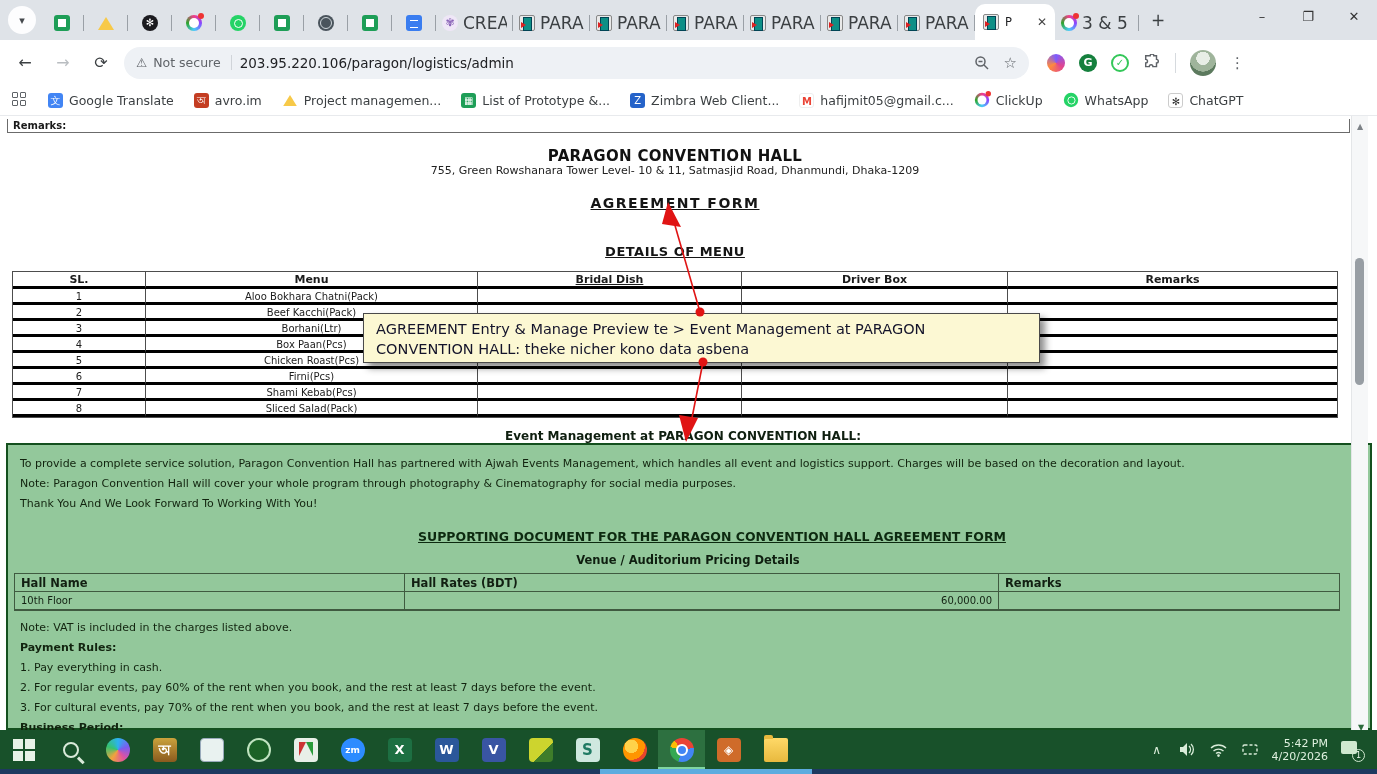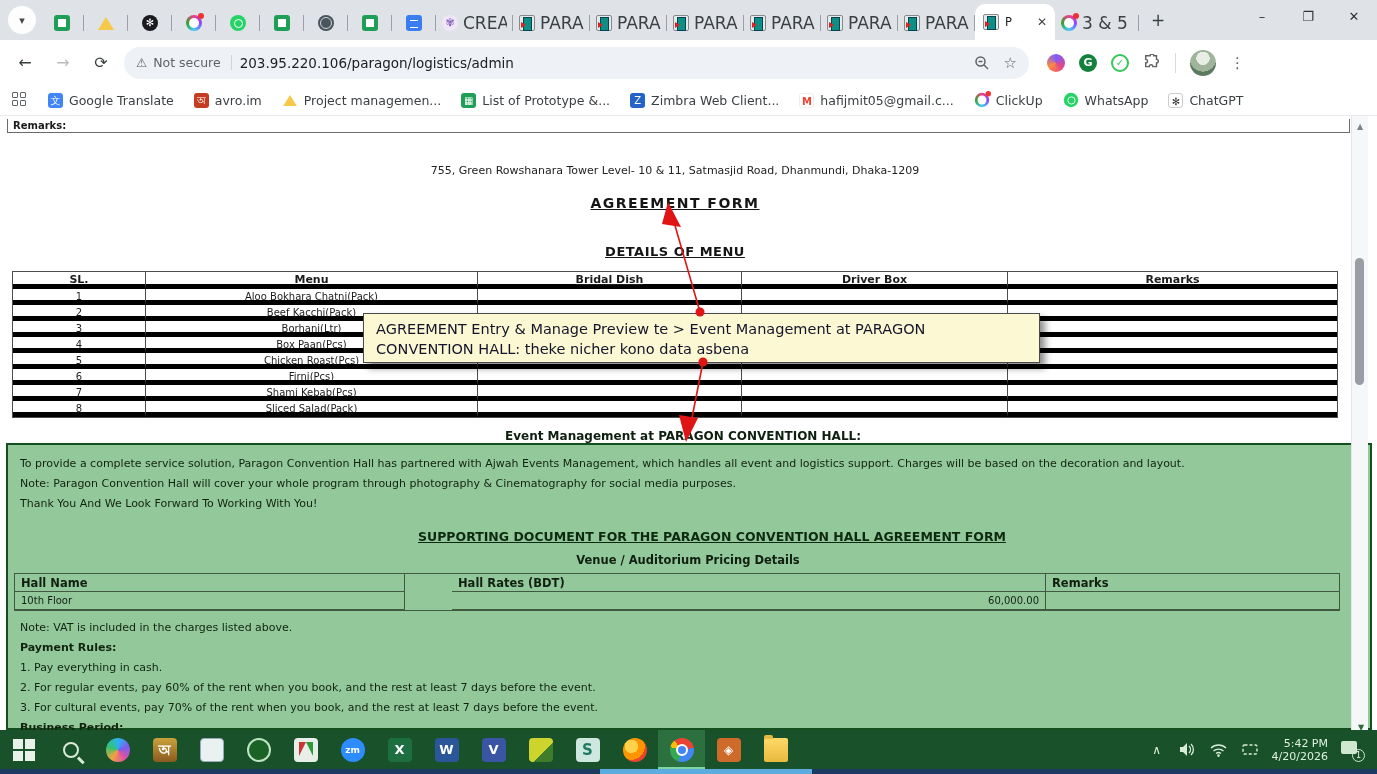--- a/index.html
+++ b/index.html
@@ -73,40 +73,40 @@
   .page { left:0; top:116px; width:1377px; height:614px; background:#fff; overflow:hidden; }
   .remarkstrip { left:7px; top:3px; width:1343px; height:14px; border:1px solid #6b6b6b; border-top:none; padding-left:5px; font-size:10px; font-weight:bold; color:#1a1a1a; line-height:13px; }
   .ptitle { left:0; top:31px; width:1350px; text-align:center; font-size:15px; font-weight:bold; color:#111; letter-spacing:.3px; }
   .paddr { left:0; top:48px; width:1350px; text-align:center; font-size:11px; color:#222; }
   .h-und { text-decoration:underline; font-weight:bold; color:#151515; }
   .agr { left:0; top:79px; width:1350px; text-align:center; font-size:14px; letter-spacing:1.5px; }
   .dom { left:0; top:128px; width:1350px; text-align:center; font-size:13px; letter-spacing:.5px; }
 
   .mtable { left:12px; top:155px; width:1326px; border:1px solid #4d4d4d; font-size:10px; color:#1c1c1c; }
   .mrow { display:flex; }
-  .mcell { border-right:1px solid #4d4d4d; border-bottom:5px solid #000000; text-align:center; padding:2px 4px; height:16px; line-height:12px; }
+  .mcell { border-right:1px solid #4d4d4d; border-bottom:3px solid #000000; text-align:center; padding:2px 4px; height:16px; line-height:12px; }
   .mcell:last-child { border-right:none; }
   .mhead .mcell { font-weight:bold; font-size:11px; height:17px; }
   .c1{width:133px;} .c2{width:332px;} .c3{width:264px;text-decoration:underline;} .c4{width:266px;} .c5{flex:1;}
 
   
   .callout { left:363px; top:197px; width:677px; height:50px; background:#fcf8d3; border:1px solid #4a4a4a;
     box-shadow:5px 5px 7px rgba(0,0,0,.45); padding:5px 12px; font-size:14.5px; color:#14142b; line-height:20px; }
 
   
   .greenbox { left:6px; top:327px; width:1366px; height:287px; background:#93c89b; border:2px solid #14501e; }
   .evhead { left:0; top:313px; width:1366px; text-align:center; font-size:12px; font-weight:bold; color:#0f1f10; z-index:5; }
   .gtext { position:absolute; left:12px; font-size:11px; color:#12240f; }
   .gbold { font-weight:bold; }
   .suphead { position:absolute; left:0; top:84px; width:1360px; text-align:center; font-size:12.5px; font-weight:bold; text-decoration:underline; color:#0d2a10;padding-left:48px; }
   .venhead { position:absolute; left:0; top:108px; width:1360px; text-align:center; font-size:11.5px; font-weight:bold; color:#0f1f10; }
   .htable { position:absolute; left:6px; top:128px; width:1326px; border:1px solid #3f5a40; font-size:11px; color:#122012; }
   .hcell { border-right:1px solid #3f5a40; border-bottom:1px solid #3f5a40; padding:2px 6px; height:18px; line-height:14px; }
   .hcell:last-child { border-right:none; }
-  .hc1{width:390px;} .hc2{width:594px;margin-left:47px;} .hc3{flex:1;}
+  .hc1{width:390px;} .hc2{width:594px;} .hc3{flex:1;}
   .hhead .hcell { font-weight:bold; font-size:11.5px; }
   .ratecell { text-align:right; font-size:10px; }
 
   
   .sbtrack { left:1351px; top:116px; width:17px; height:614px; background:#f6f7f8; border-left:1px solid #e4e6e8; }
   .sbarrow { left:1355px; width:10px; text-align:center; font-size:8px; color:#7d8287; }
   .sbthumb { left:1355px; top:258px; width:9px; height:127px; background:#989ea4; border-radius:5px; }
   .sbarrow-dn { left:1357px; top:712px; font-size:8px; color:#2d6b3c; z-index:6; }
 
   
@@ -317,20 +317,21 @@
     <div class="bmk">
       <span class="i14" style="background:#fff;border:1px solid #ccc;color:#333;">✻</span>
       <span class="blabel">ChatGPT</span>
     </div>
     <span class="chev2" style="margin-left:120px;">»</span>
 
   </div>
 
   <div class="abs page">
     <div class="abs remarkstrip">Remarks:</div>
+    <div class="abs ptitle">PARAGON CONVENTION HALL</div>
     <div class="abs paddr">755, Green Rowshanara Tower Level- 10 &amp; 11, Satmasjid Road, Dhanmundi, Dhaka-1209</div>
     <div class="abs agr h-und">AGREEMENT FORM</div>
     <div class="abs dom h-und">DETAILS OF MENU</div>
 
     <div class="abs mtable">
       <div class="mrow mhead">
         <div class="mcell c1">SL.</div>
         <div class="mcell c2">Menu</div>
         <div class="mcell c3">Bridal Dish</div>
         <div class="mcell c4">Driver Box</div>

